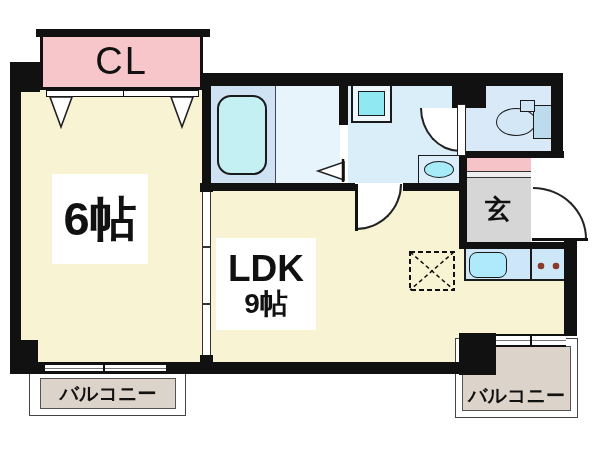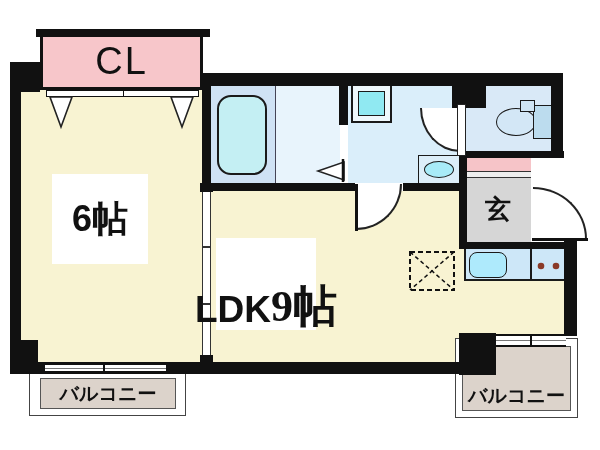--- a/index.html
+++ b/index.html
@@ -84,23 +84,23 @@
   #d-ldk{left:356px;top:184px;width:46px;height:46px;border-bottom:2px solid #222;border-right:2px solid #222;border-radius:0 0 100% 0;}
   #d-ldk-leaf{left:355px;top:184px;width:2.5px;height:47px;background:#111;position:absolute;}
   #d-toilet{left:420px;top:108px;width:40px;height:44px;border-bottom:2px solid #222;border-left:2px solid #222;border-radius:0 0 0 100%;}
   #d-toilet-panel{position:absolute;left:457px;top:104px;width:9px;height:52px;background:#fff;border:1.5px solid #222;}
   #d-front{left:533px;top:187px;width:54px;height:52px;border-top:2px solid #222;border-right:2px solid #222;border-radius:0 100% 0 0;}
   #d-front-leaf{position:absolute;left:532px;top:238px;width:56px;height:3px;background:#111;}
 
   
   #lbl-cl{left:40px;top:33px;width:163px;height:57px;font-size:38px;font-weight:500;letter-spacing:2px;}
   #lbl-yoshitsu{left:52px;top:174px;width:96px;height:90px;background:#fff;flex-direction:column;font-size:37px;}
-  #lbl-yoshitsu .l2{font-size:36px;}
-  #lbl-ldk{left:216px;top:238px;width:100px;height:92px;background:#fff;font-size:37px;align-items:flex-end;}
-  #lbl-ldk .l2{font-size:44px;font-family:Liberation Serif, serif;}
+  #lbl-yoshitsu .l2{font-size:47px;}
+  #lbl-ldk{left:216px;top:238px;width:100px;height:92px;background:#fff;flex-direction:column;font-size:37px;}
+  #lbl-ldk .l2{font-size:28px;}
   #lbl-gen{left:478px;top:193px;width:40px;height:34px;font-size:26px;}
   #lbl-bal-left{left:40px;top:381px;width:136px;height:26px;font-size:19px;}
   #lbl-bal-right{left:462px;top:384px;width:109px;height:24px;font-size:19px;overflow:visible;}
 </style>
 </head>
 <body>
 
 <div class="plan">
 
   <div class="fill" id="f-yoshitsu"></div>

